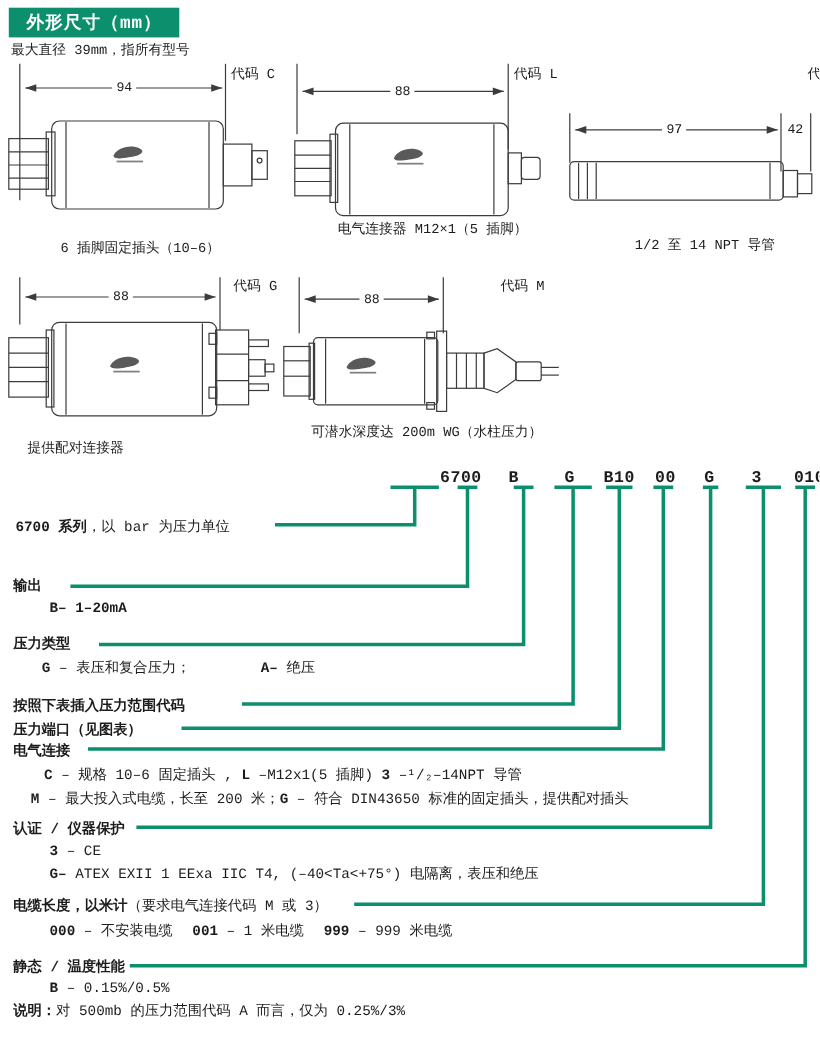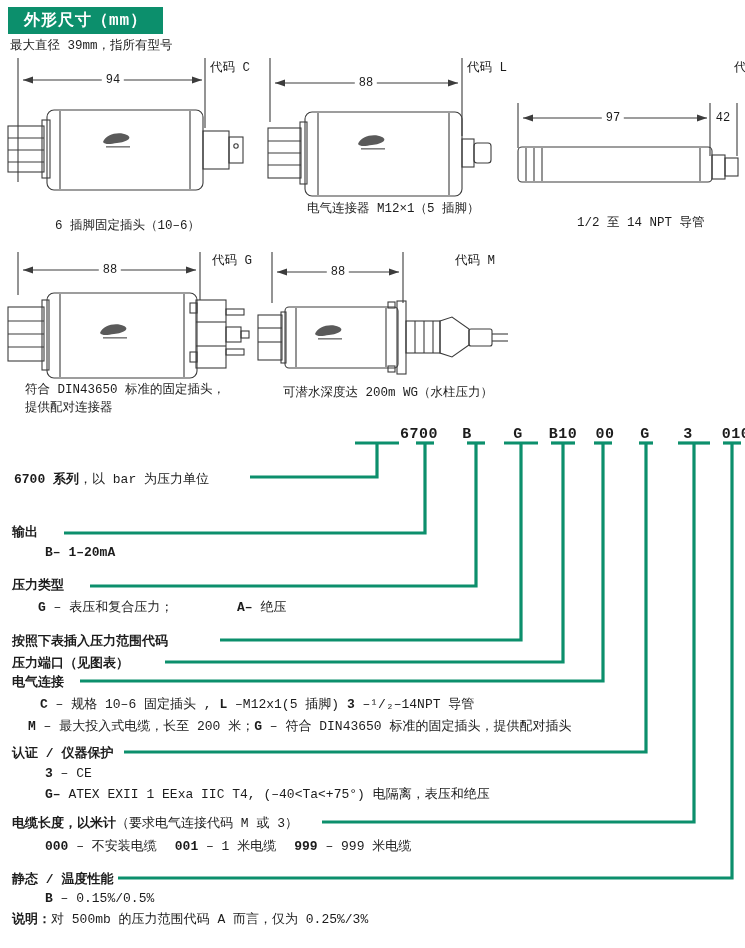--- a/index.html
+++ b/index.html
@@ -181,21 +181,20 @@
   <span class="abs txt codelbl" style="left:467px;top:59px;">代码 L</span>
   <span class="abs txt cap" style="left:307px;top:200px;">电气连接器 M12×1（5 插脚）</span>
 
   <span class="abs txt dimnum c" style="left:613px;top:111px;">97</span>
   <span class="abs txt dimnum c" style="left:723px;top:111px;text-align:right;">42</span>
   <span class="abs txt codelbl" style="left:703px;top:59px;margin-left:31px;">代码 3</span>
   <span class="abs txt cap" style="left:577px;top:214px;">1/2 至 14 NPT 导管</span>
 
   <span class="abs txt dimnum c" style="left:110px;top:263px;">88</span>
   <span class="abs txt codelbl" style="left:212px;top:252px;">代码 G</span>
-  <span class="abs txt cap" style="left:25px;top:381px;">符合 DIN43650 标准的固定插头，</span>
   <span class="abs txt cap" style="left:25px;top:399px;">提供配对连接器</span>
 
   <span class="abs txt dimnum c" style="left:338px;top:265px;">88</span>
   <span class="abs txt codelbl" style="left:455px;top:252px;">代码 M</span>
   <span class="abs txt cap" style="left:283px;top:384px;">可潜水深度达 200m WG（水柱压力）</span>
 
   <span class="abs txt ocode c" style="left:377px;top:426px;">6700</span>
   <span class="abs txt ocode c" style="left:425px;top:426px;">B</span>
   <span class="abs txt ocode c" style="left:476px;top:426px;">G</span>
   <span class="abs txt ocode c" style="left:521px;top:426px;">B10</span>

